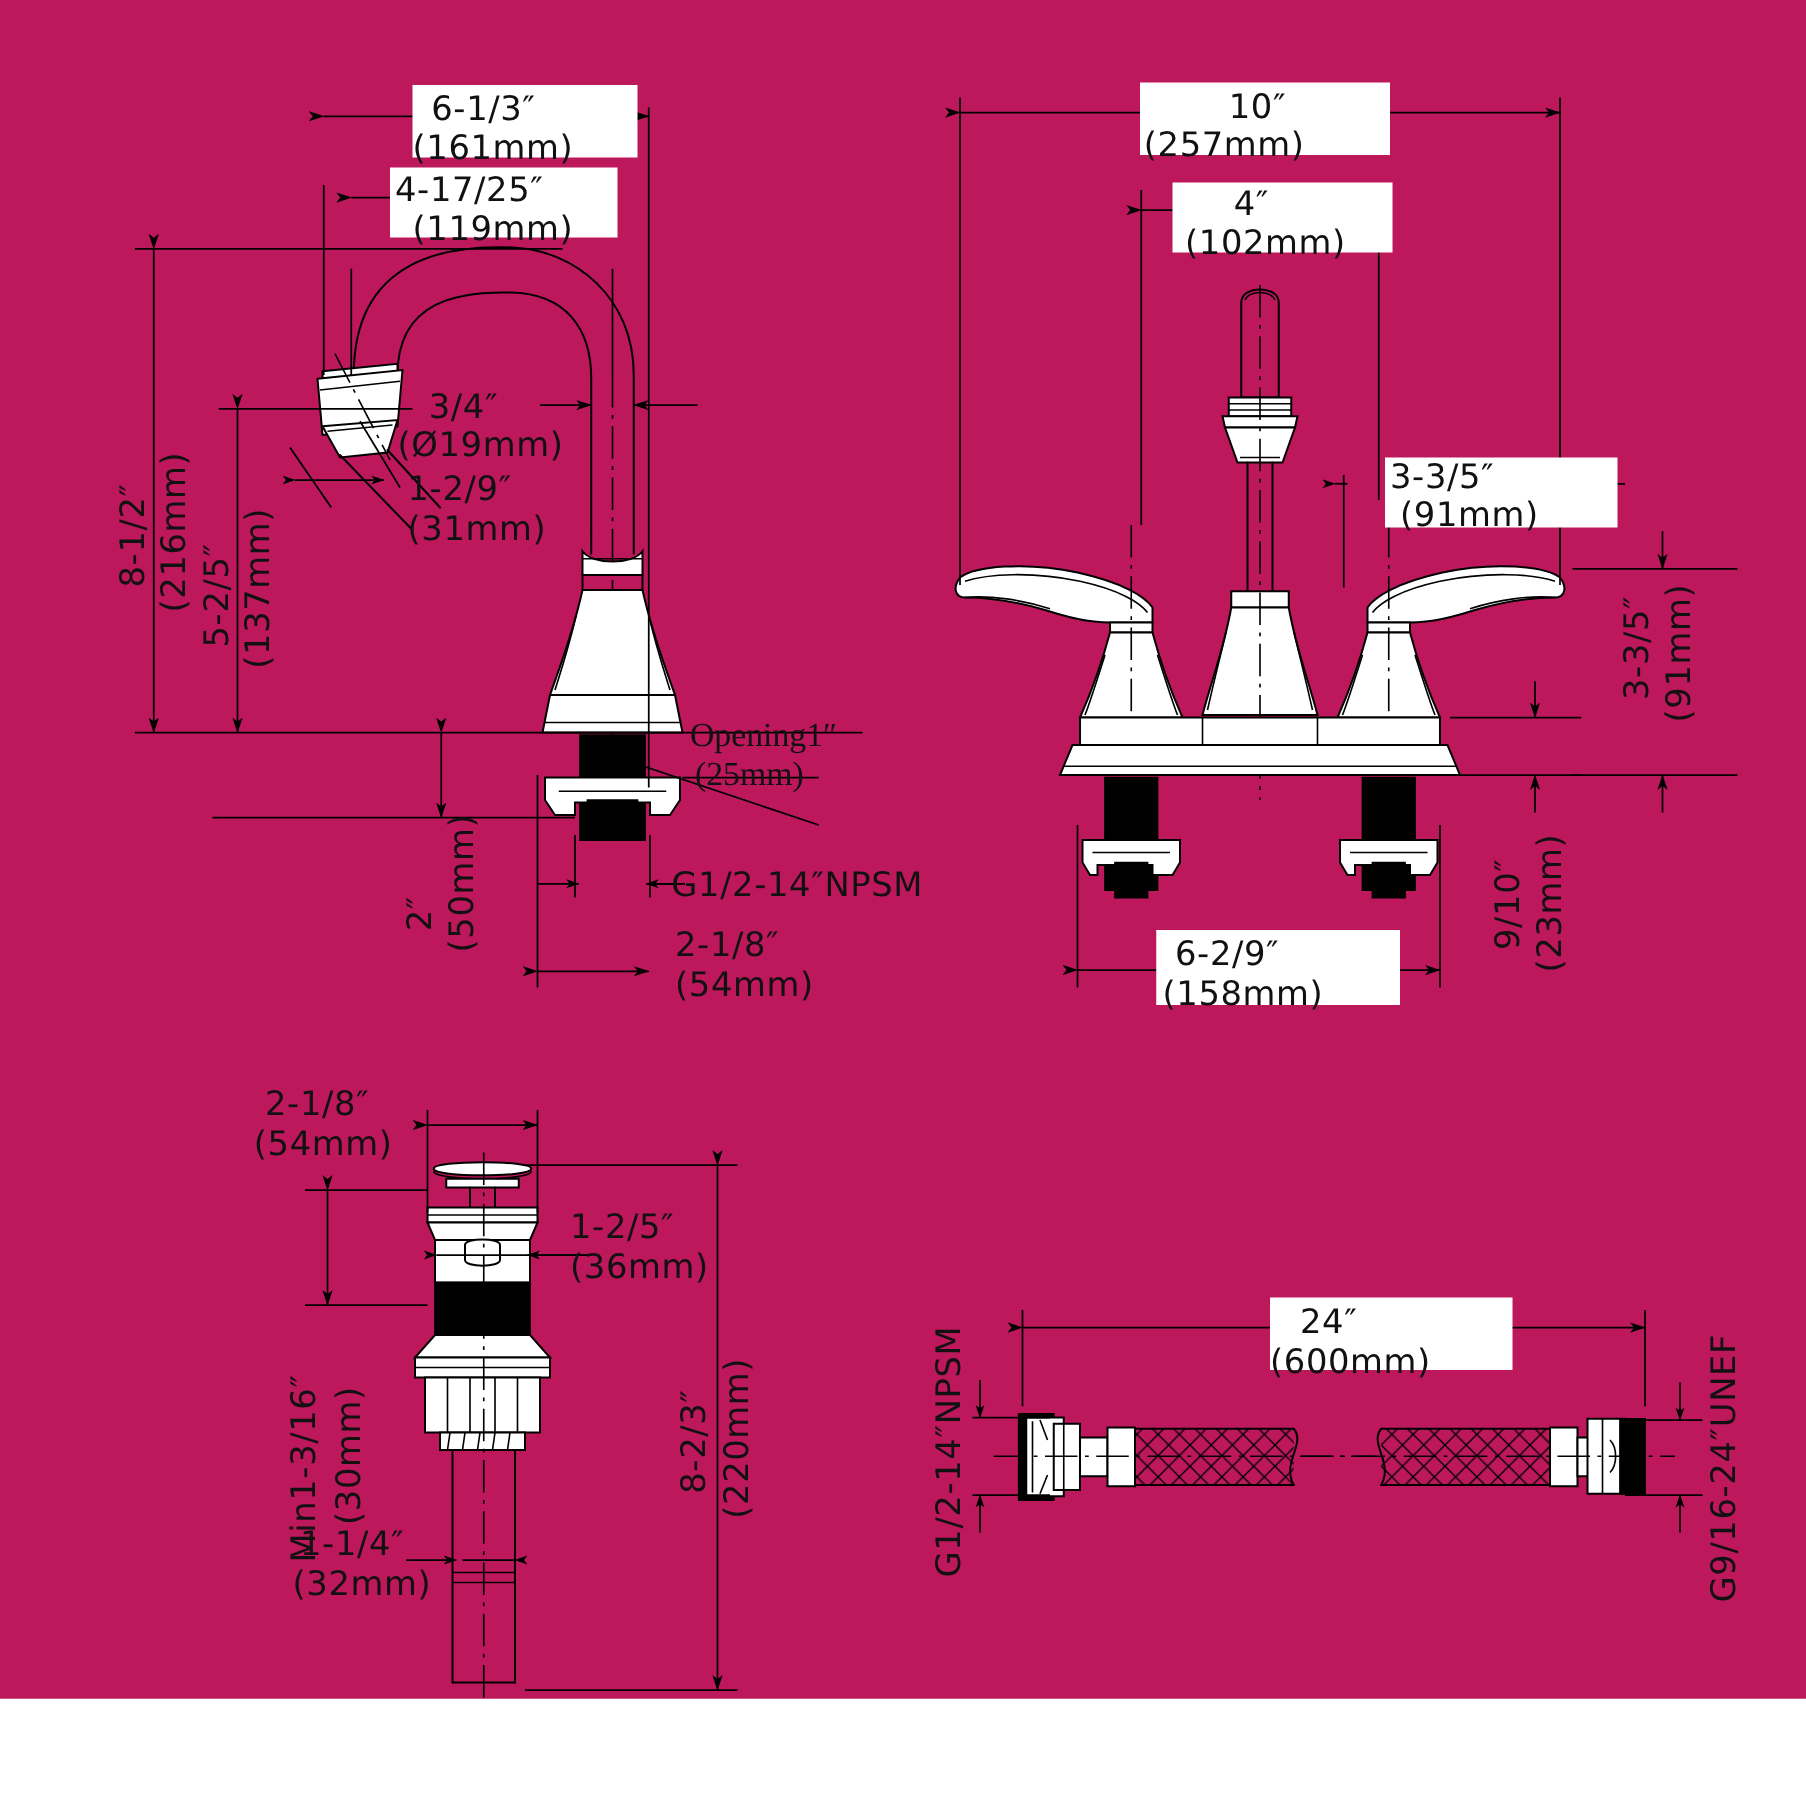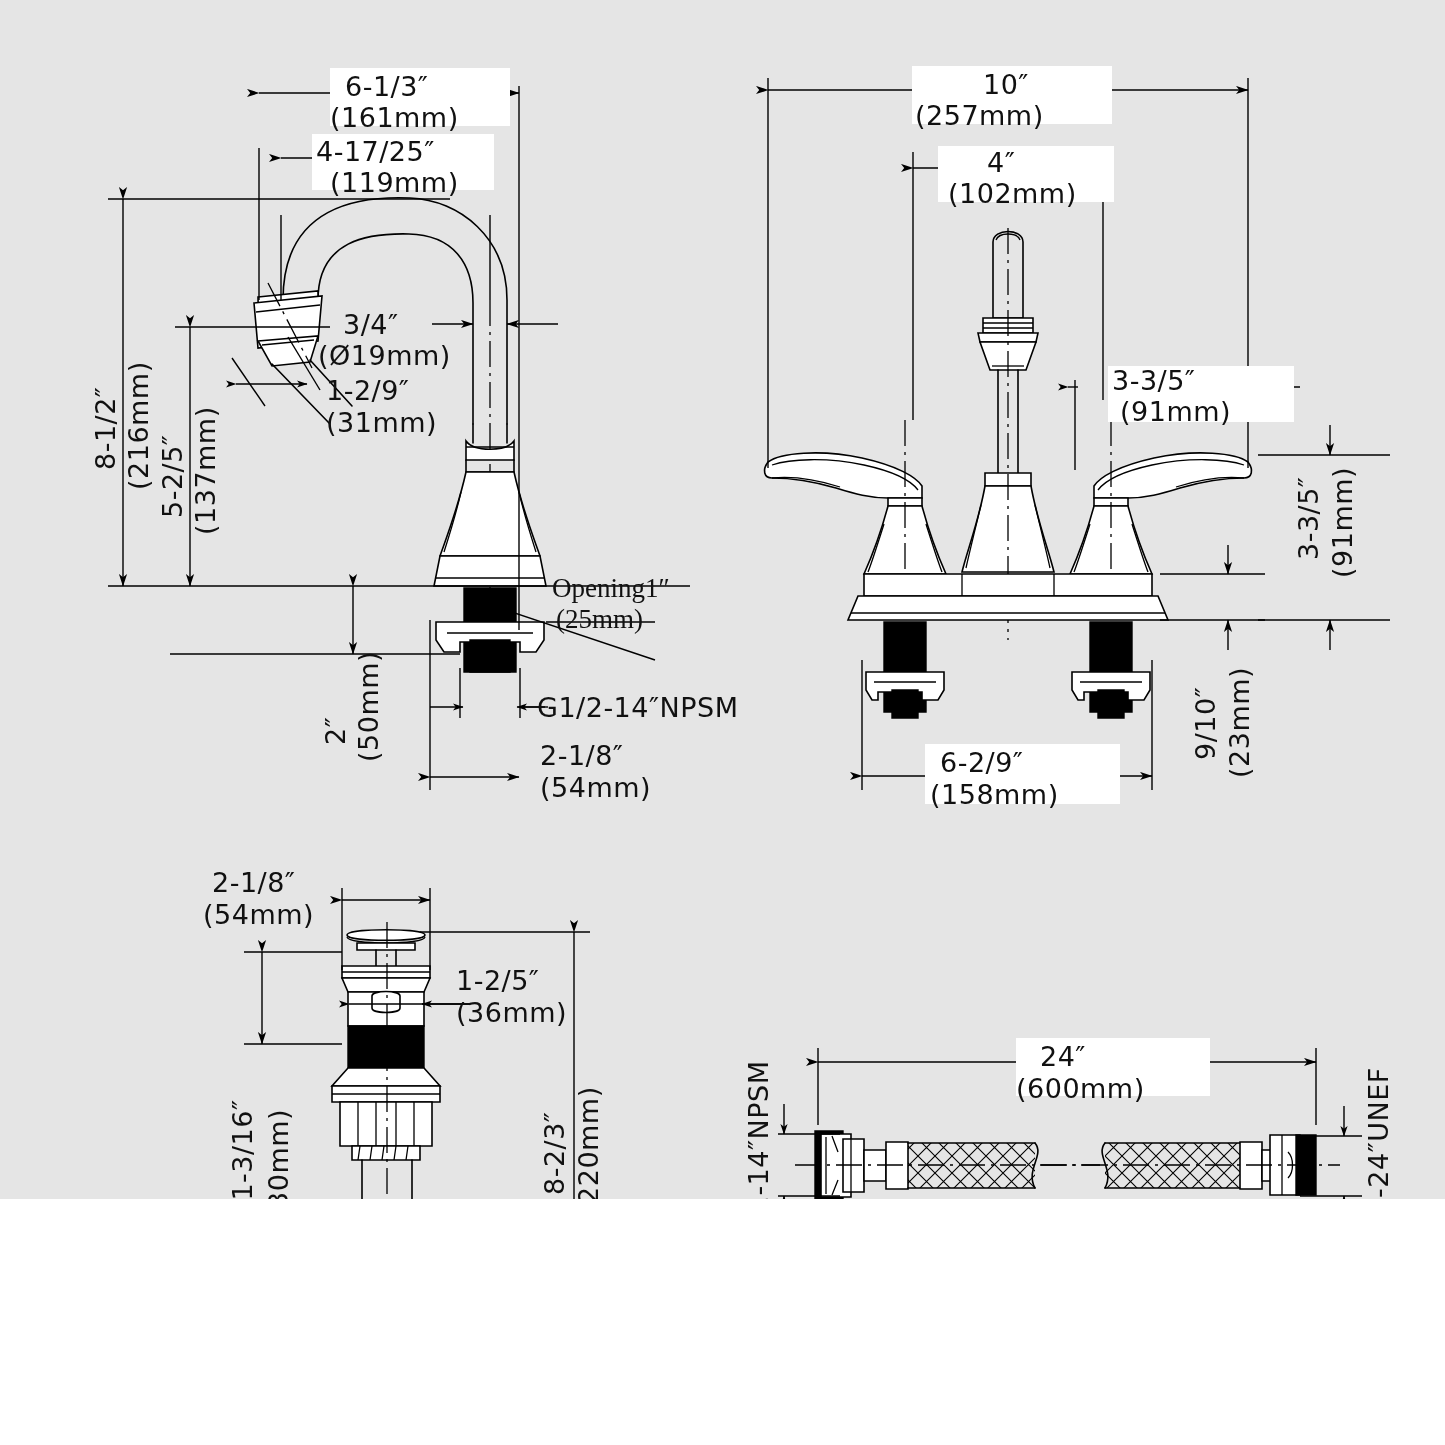--- a/index.html
+++ b/index.html
@@ -1,17 +1,17 @@
 <!DOCTYPE html>
 <html><head>
 <meta charset="utf-8">
 <style>
   html,body{margin:0;padding:0;background:#ffffff;}
   body{width:1445px;height:1445px;font-family:"Liberation Sans",sans-serif;color:#000;}
-  #sheet{position:relative;width:1445px;height:1199px;overflow:hidden;background:#e5e5e5;}
+  #sheet{position:relative;width:1445px;height:1359px;overflow:hidden;background:#be185d;}
   svg{display:block;}
   .dimtxt{font-family:"DejaVu Sans","Liberation Sans",sans-serif;font-size:27px;fill:#111;letter-spacing:0.5px;}
   .serif{font-family:"Liberation Serif","DejaVu Serif",serif;font-size:27px;fill:#111;}
   .ln{stroke:#000;stroke-width:1.6;fill:none;stroke-linecap:round;}
   .ln-thin{stroke:#000;stroke-width:1.3;fill:none;}
   .ext{stroke:#000;stroke-width:1.4;fill:none;}
   .cl{stroke:#000;stroke-width:1.3;fill:none;stroke-dasharray:26 6 3 6;}
   .solidfill{fill:#000;stroke:#000;stroke-width:1.4;}
   .white{fill:#fff;stroke:#000;stroke-width:1.6;}
   .hatch{fill:none;stroke:#000;stroke-width:1.1;}

